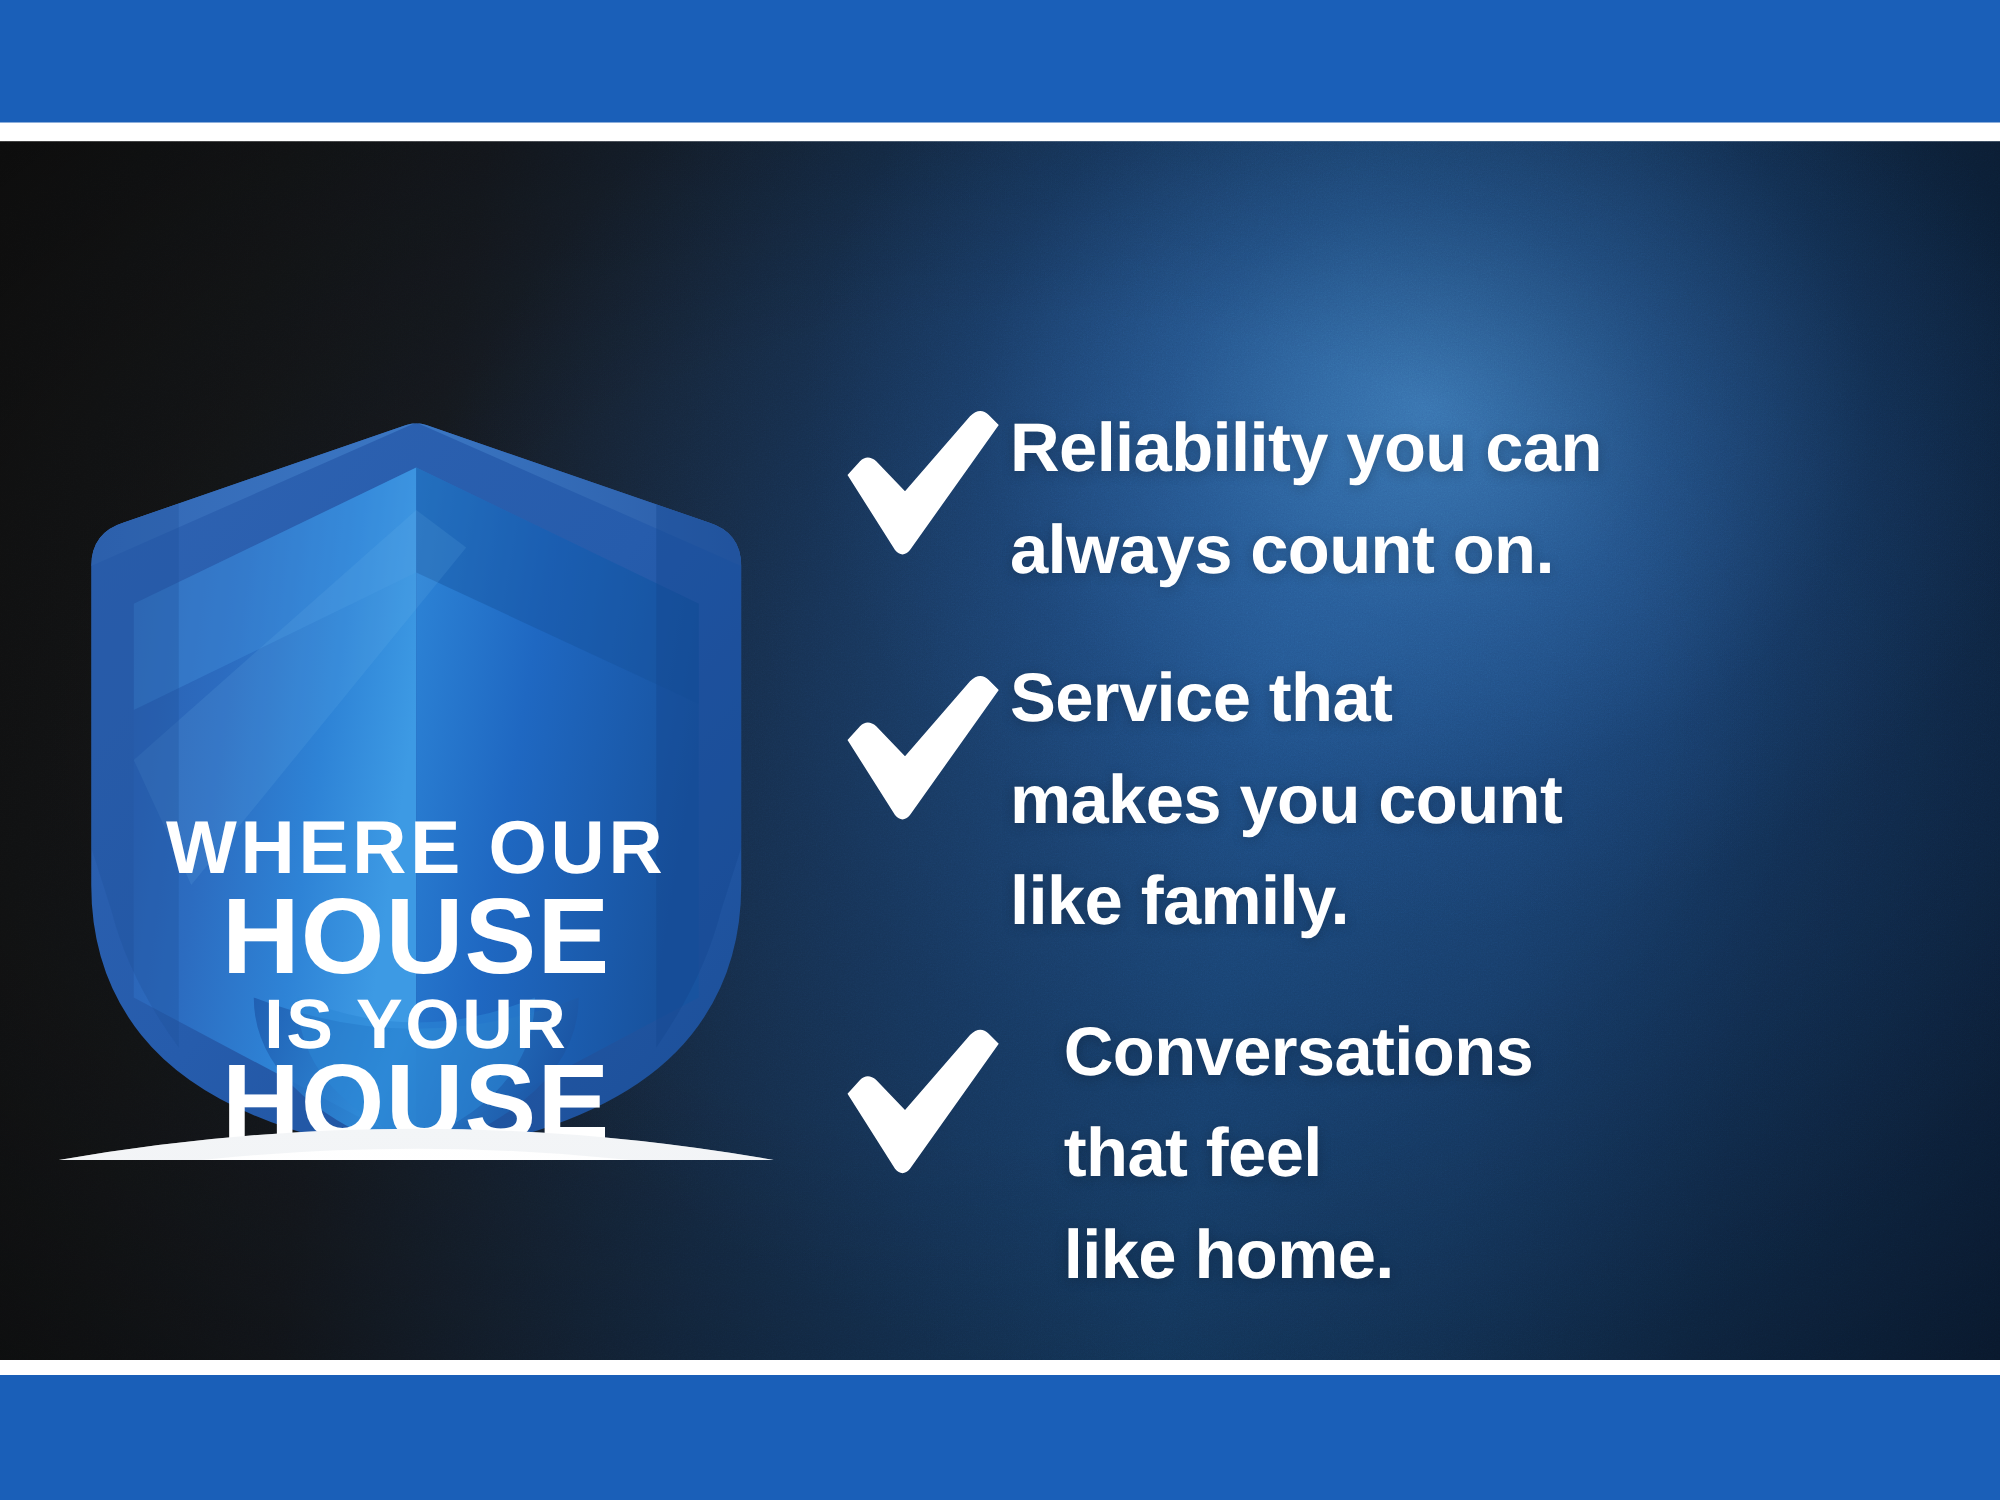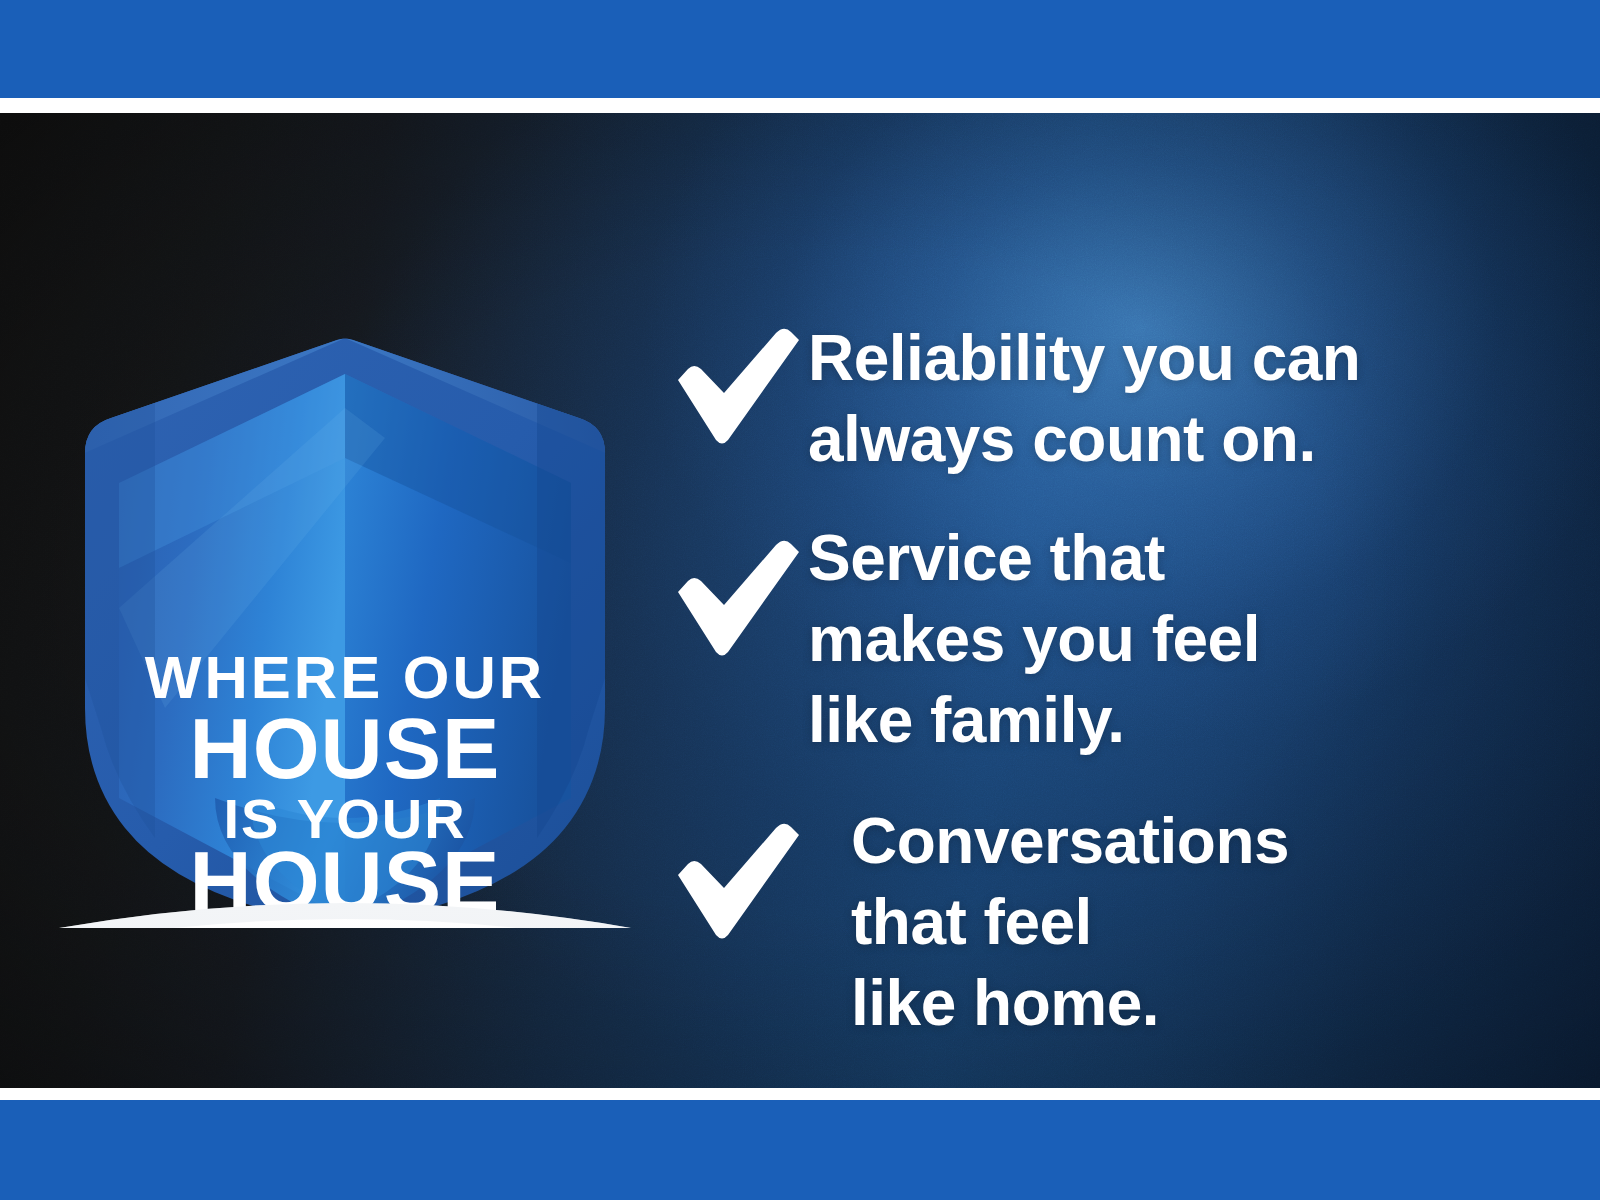--- a/index.html
+++ b/index.html
@@ -83,21 +83,21 @@
     background:
       radial-gradient(ellipse 1250px 820px at 830px 470px,
         rgba(0,0,0,0) 40%,
         rgba(0,0,0,0.18) 72%,
         rgba(0,0,0,0.42) 100%);
   }
 
   
   #emblem {
     position: absolute;
-    left: 45px;
+    left: 33px;
     top: 165px;
     width: 600px;
     height: 650px;
   }
   #emblem svg { display: block; width: 600px; height: 650px; }
 
   .sh-txt {
     font-family: "Liberation Sans Narrow", "Liberation Sans", sans-serif;
     fill: #ffffff;
     font-weight: bold;
@@ -128,21 +128,21 @@
   }
   .row-2 .tick { margin-top: 22px; }
   .row-3 .tick { margin-top: 22px; }
   .tick svg { display:block; width:140px; height:118px; }
 
   .bullet-text {
     flex: 1 1 auto;
     color: #ffffff;
     font-family: "Liberation Sans", sans-serif;
     font-weight: bold;
-    font-size: 64px;
+    font-size: 55px;
     line-height: 81px;
     letter-spacing: -0.5px;
     white-space: pre-line;
     text-shadow: 0 2px 10px rgba(0,0,0,0.22);
   }
 </style>
 </head>
 <body>
 
 <div id="poster">
@@ -253,21 +253,21 @@
 always count on.</span>
       </div>
 
       <div class="check-row row-2">
         <span class="tick">
           <svg xmlns="http://www.w3.org/2000/svg" viewBox="0 0 140 118">
             <path d="M10 52 L20 41 Q26 35 33 41 L56 65 L108 5 Q116 -3 123 4 L131 12 L60 112 Q54 119 48 112 Z" fill="#ffffff"></path>
           </svg>
         </span>
         <span class="bullet-text">Service that
-makes you feel
+makes you count
 like family.</span>
       </div>
 
       <div class="check-row row-3">
         <span class="tick">
           <svg xmlns="http://www.w3.org/2000/svg" viewBox="0 0 140 118">
             <path d="M10 52 L20 41 Q26 35 33 41 L56 65 L108 5 Q116 -3 123 4 L131 12 L60 112 Q54 119 48 112 Z" fill="#ffffff"></path>
           </svg>
         </span>
         <span class="bullet-text">Conversations

